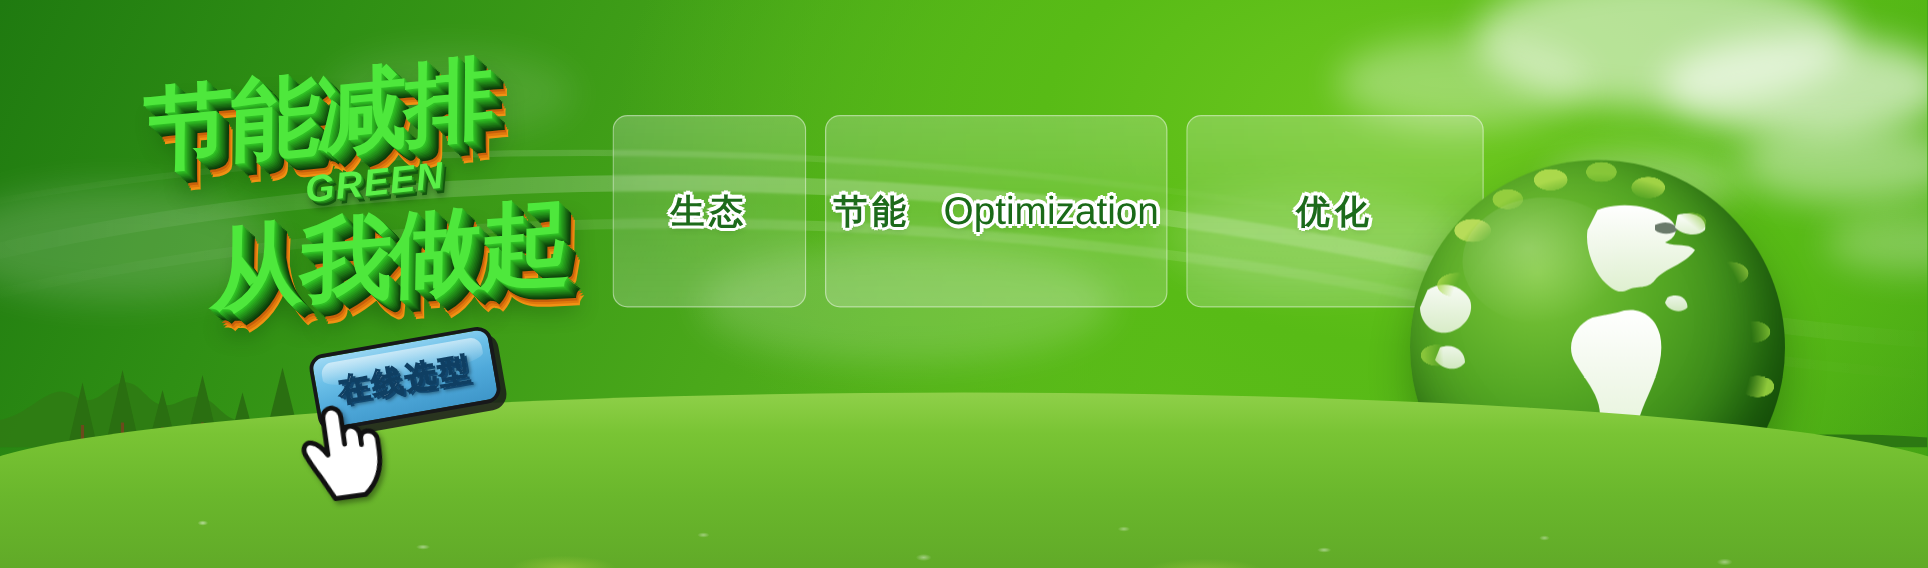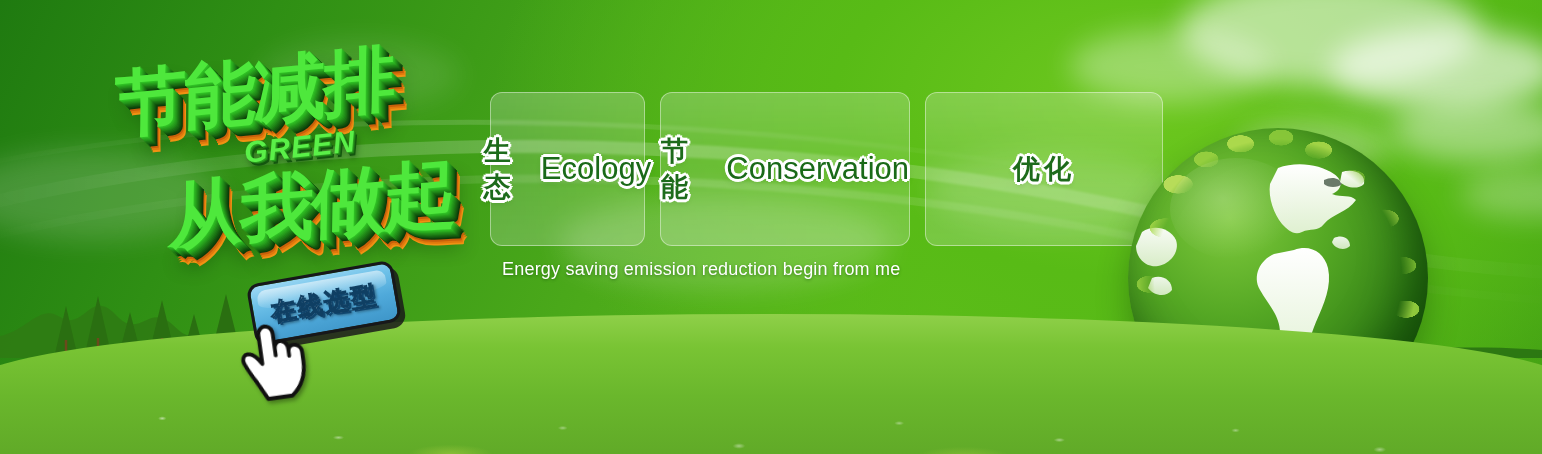--- a/index.html
+++ b/index.html
@@ -214,21 +214,21 @@
   .card {
     width: 155px; height: 154px;
     border-radius: 12px;
     border: 1px solid rgba(255,255,255,.42);
     background: linear-gradient(180deg, rgba(255,255,255,.22) 0%, rgba(255,255,255,.13) 45%, rgba(255,255,255,.20) 100%);
     display: flex; flex-direction: row;
     align-items: center; justify-content: center;
     gap: 26px;
     backdrop-filter: blur(1px);
   }
-  .card-wide { width: 250px; align-items: center; }
+  .card-wide { width: 274px; align-items: center; }
   .card-wide2 { width: 238px; }
 
   .card-cn {
     font-size: 27px; font-weight: bold;
     color: #1d6b1b;
     letter-spacing: 4px;
     text-shadow:
       -2px -2px 0 #fff, 2px -2px 0 #fff, -2px 2px 0 #fff, 2px 2px 0 #fff,
       -3px 0 0 #fff, 3px 0 0 #fff, 0 -3px 0 #fff, 0 3px 0 #fff,
       0 3px 5px rgba(0,60,0,.25);
@@ -291,32 +291,30 @@
 
   <div class="logo">
     <div class="logo-line logo-l1">节能减排</div>
     <div class="logo-green">GREEN</div>
     <div class="logo-line logo-l2">从我做起</div>
   </div>
 
   <div class="cards">
     <div class="card">
       <div class="card-cn">生态</div>
-      <div class="card-en">Ecology</div>
     </div>
     <div class="card card-wide">
       <div class="card-cn">节能</div>
-      <div class="card-en">Conservation</div>
+      <div class="card-en">Optimization</div>
     </div>
     <div class="card card-wide2">
       <div class="card-cn">优化</div>
     </div>
   </div>
 
-  <div class="tagline">Energy saving emission reduction begin from me</div>
 
   <div class="globe">
     <div class="globe-base"></div>
     <svg width="300" height="300" viewBox="0 0 300 300" style="position:absolute;inset:0">
       <defs>
         <clipPath id="gclip">
             <circle cx="150" cy="150" r="149"></circle>
           </clipPath>
         <linearGradient id="cont" x1="0" y1="0" x2="0" y2="1">
           <stop offset="0%" stop-color="#ffffff"></stop>

